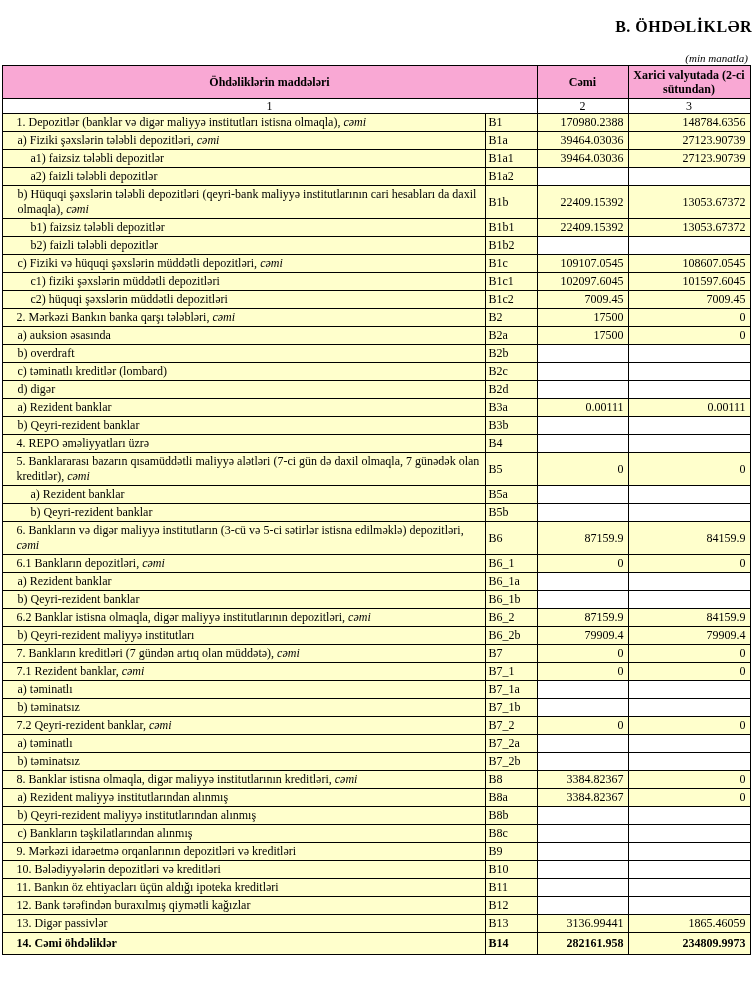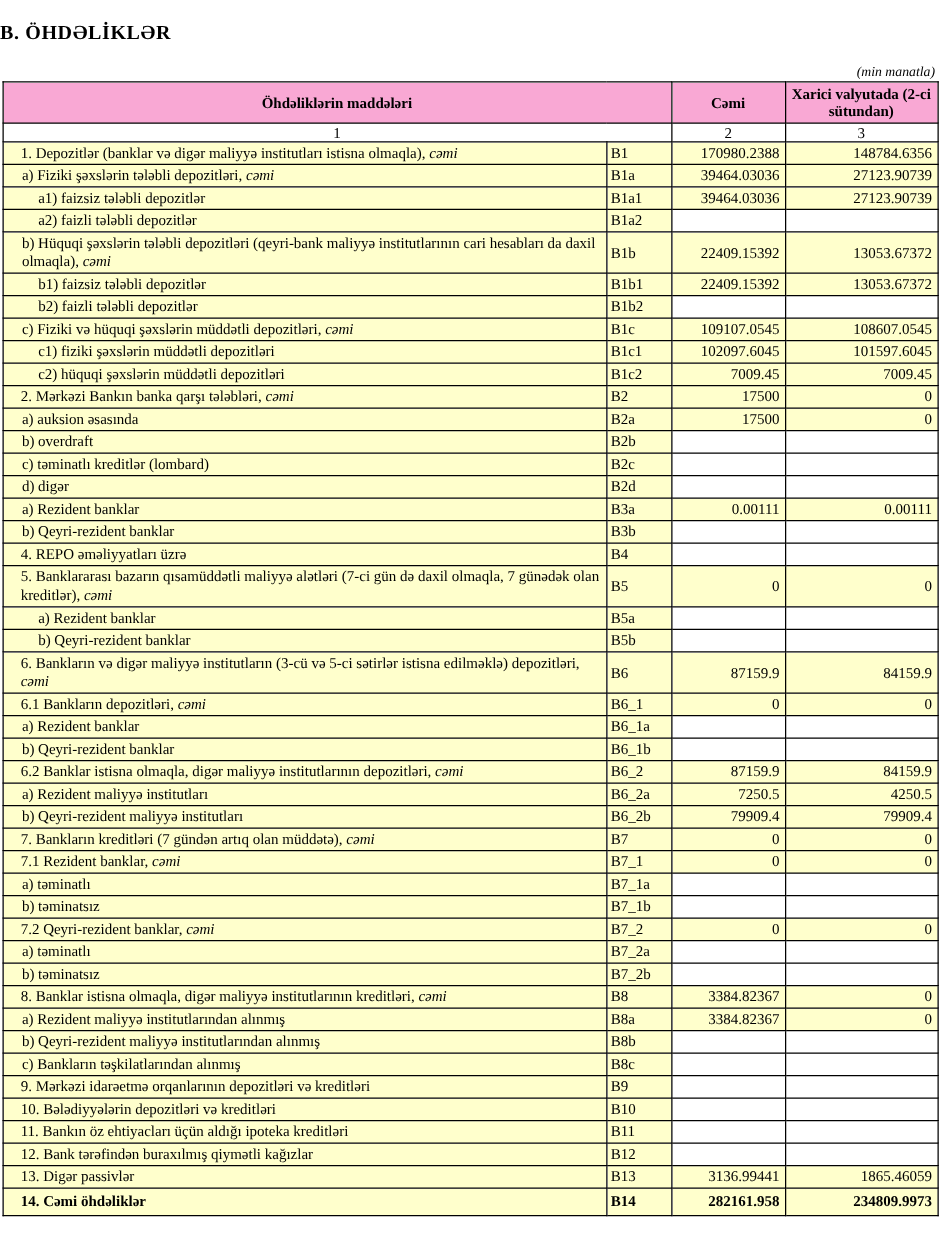--- a/index.html
+++ b/index.html
@@ -6,25 +6,26 @@
   html, body { margin: 0; padding: 0; }
   body {
     width: 752px;
     height: 1000px;
     background: #ffffff;
     color: #000000;
     font-family: "Liberation Serif", "DejaVu Serif", serif;
     overflow: hidden;
   }
   .page-title {
-    text-align: left;
+    text-align: right;
     font-size: 16px;
     font-weight: bold;
     letter-spacing: 0.5px;
     margin: 18px 0 0 0;
+    padding-left: 14px;
   }
   .unit-note {
     text-align: right;
     font-style: italic;
     font-size: 11px;
     margin: 16px 4px 1px 0;
   }
   table.liabilities {
     width: 748px;
     margin: 0 auto;
@@ -243,26 +244,20 @@
           <td class="cell-value empty"></td>
           <td class="cell-value empty"></td>
         </tr>
         <tr>
           <td class="cell-item indent-0">6.2 Banklar istisna olmaqla, digər maliyyə institutlarının depozitləri, <i>cəmi</i></td>
           <td class="cell-code">B6_2</td>
           <td class="cell-value">87159.9</td>
           <td class="cell-value">84159.9</td>
         </tr>
         <tr>
-          <td class="cell-item indent-1">a) Rezident maliyyə institutları</td>
-          <td class="cell-code">B6_2a</td>
-          <td class="cell-value">7250.5</td>
-          <td class="cell-value">4250.5</td>
-        </tr>
-        <tr>
           <td class="cell-item indent-1">b) Qeyri-rezident maliyyə institutları</td>
           <td class="cell-code">B6_2b</td>
           <td class="cell-value">79909.4</td>
           <td class="cell-value">79909.4</td>
         </tr>
         <tr>
           <td class="cell-item indent-0">7. Bankların kreditləri (7 gündən artıq olan müddətə), <i>cəmi</i></td>
           <td class="cell-code">B7</td>
           <td class="cell-value">0</td>
           <td class="cell-value">0</td>

